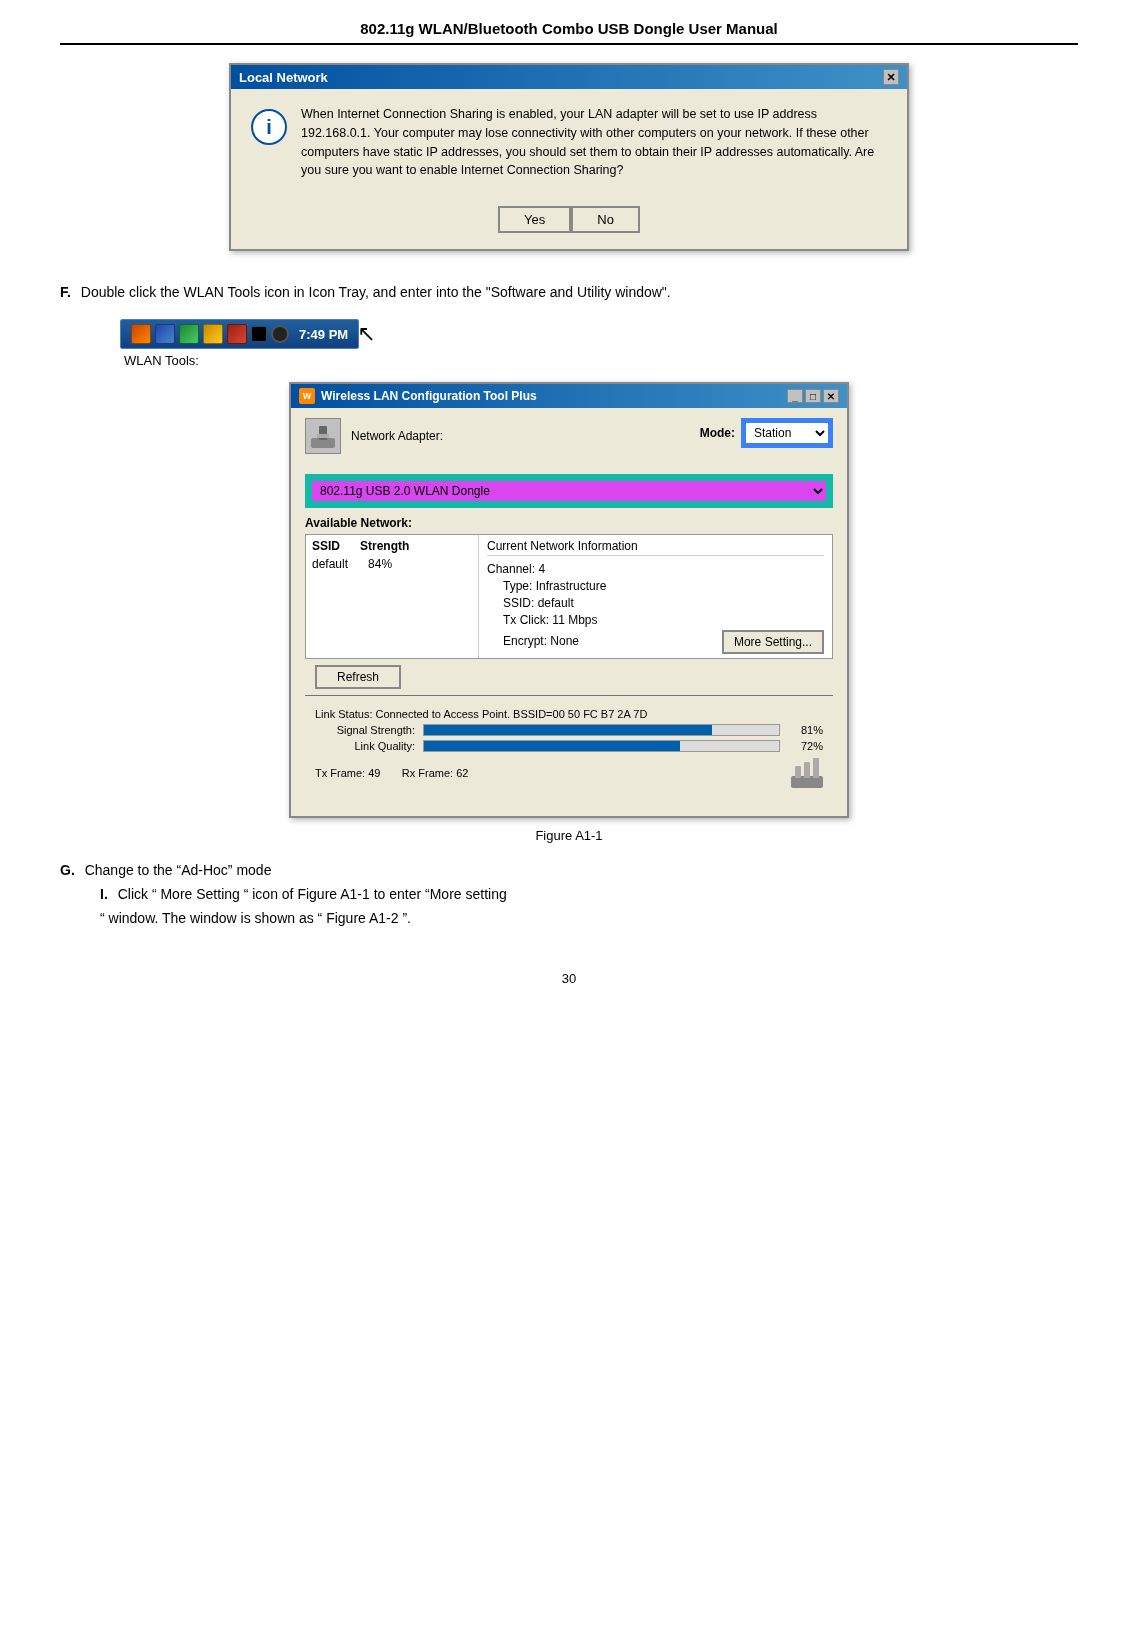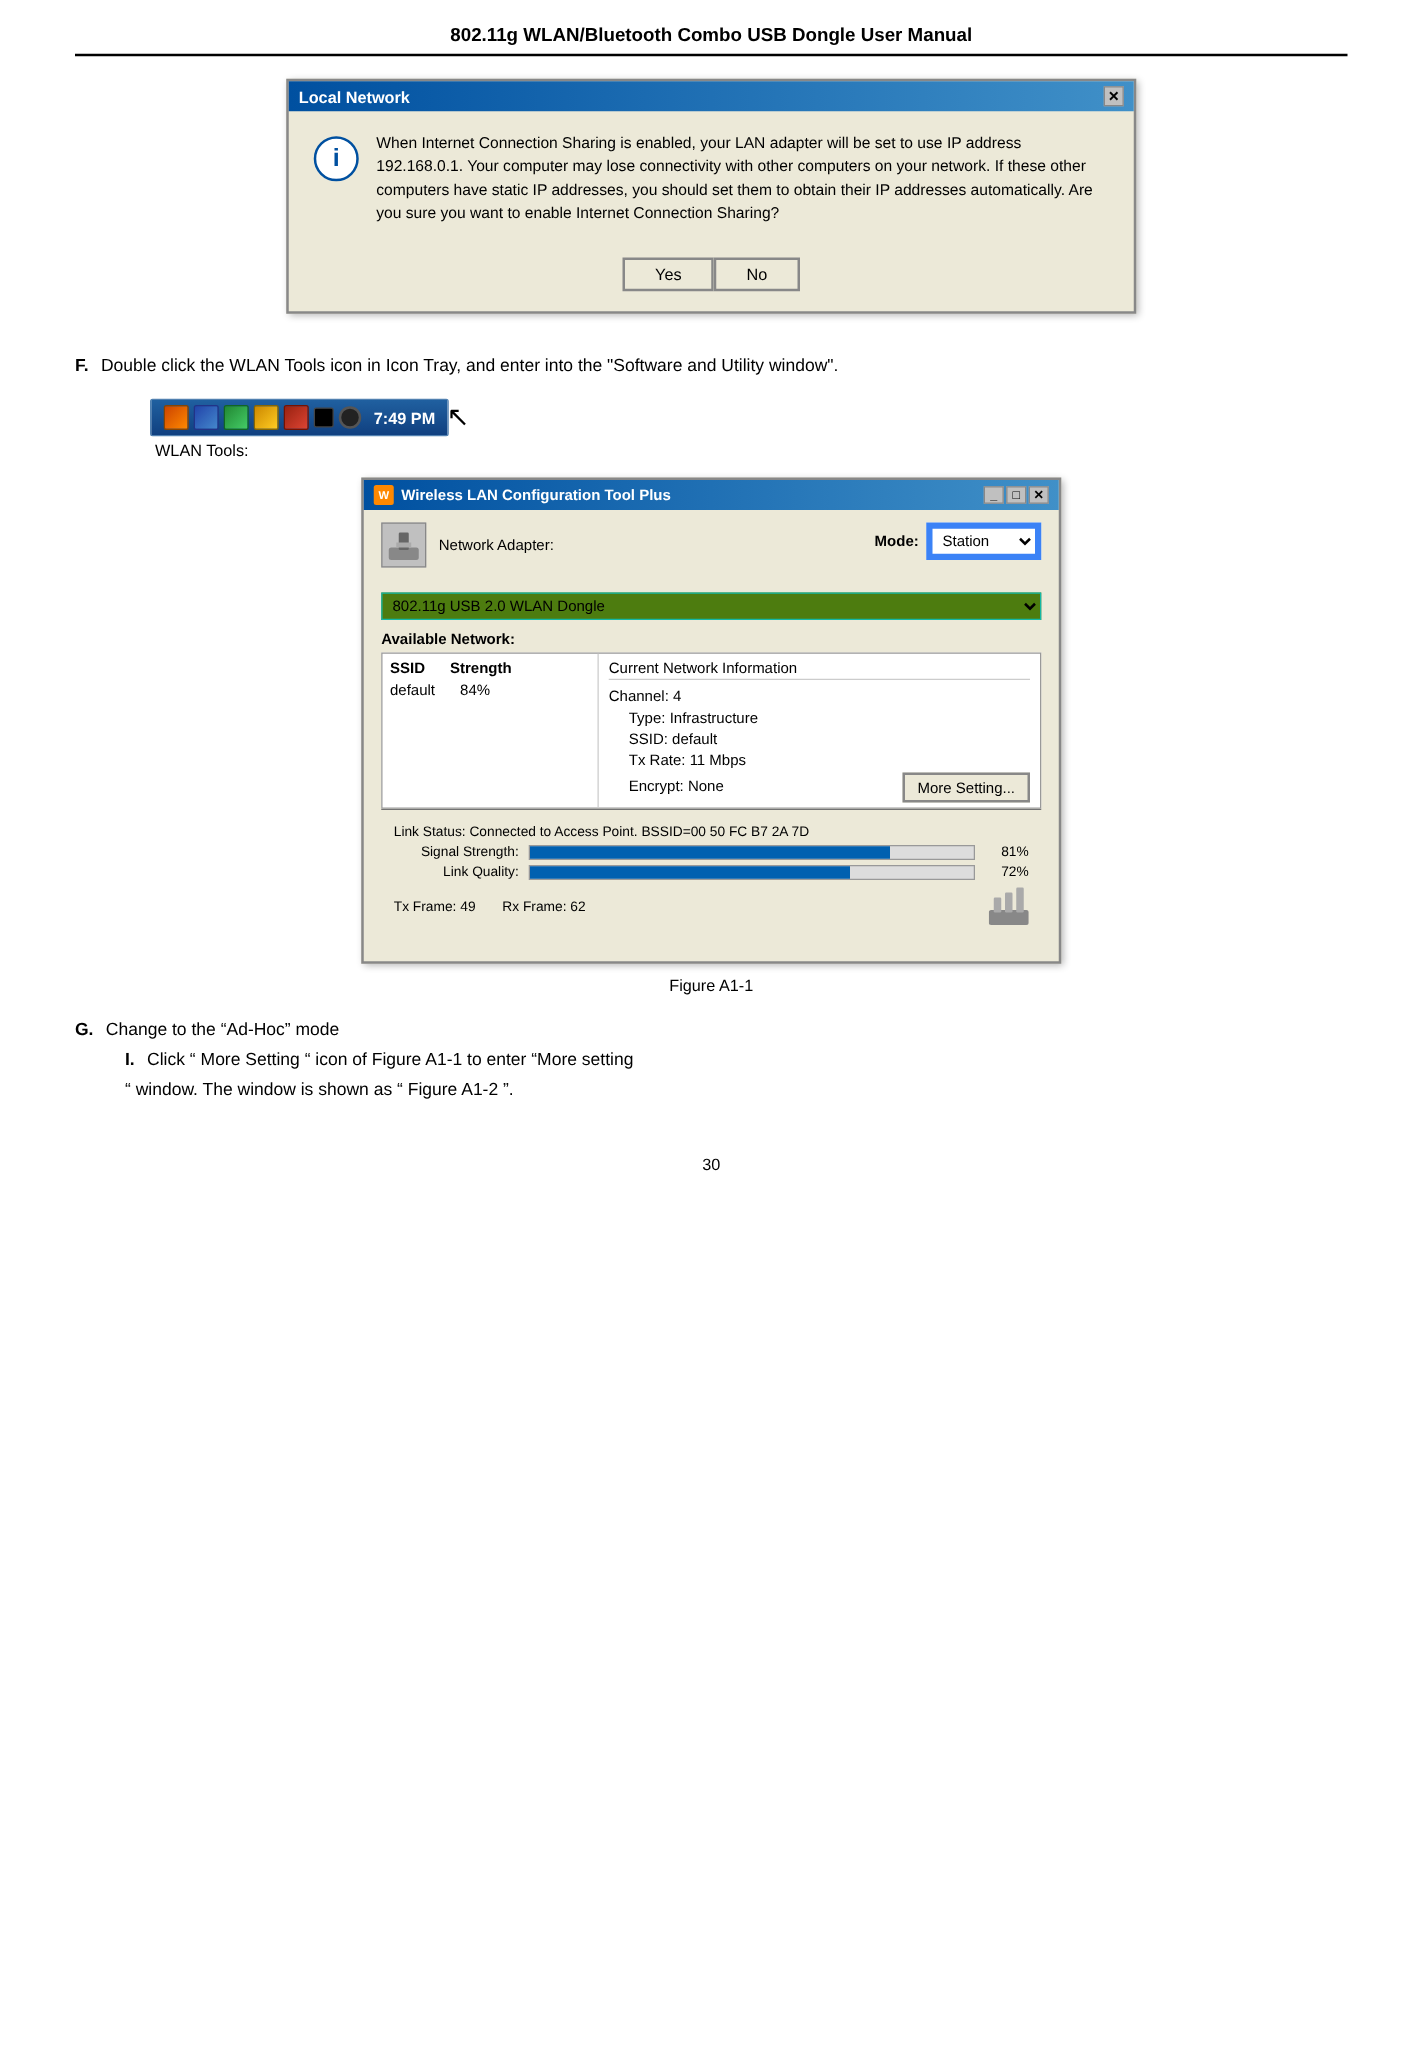--- a/index.html
+++ b/index.html
@@ -202,22 +202,22 @@
       flex-shrink: 0;
     }
     .adapter-info {
       flex: 1;
     }
     .adapter-label {
       font-size: 12px;
     }
     .adapter-dropdown {
       width: 100%;
-      border: 1px solid #14b8a6;
-      background: #4d7c0f;
+      border: 7px solid #14b8a6;
+      background: #d946ef;
       padding: 2px 4px;
       font-size: 12px;
       margin-top: 2px;
     }
     .mode-row {
       display: flex;
       align-items: center;
       gap: 6px;
       margin-bottom: 20px;
       margin-left: auto;
@@ -495,33 +495,36 @@
         </div>
         <div class="info-line" style="margin-left:16px;">
           <span>Type:</span>
           <span>Infrastructure</span>
         </div>
         <div class="info-line" style="margin-left:16px;">
           <span>SSID:</span>
           <span>default</span>
         </div>
         <div class="info-line" style="margin-left:16px;">
-          <span>Tx Rate:</span>
+          <span>Tx Click:</span>
           <span>11 Mbps</span>
         </div>
         <div class="encrypt-row">
           <div class="info-line" style="margin-left:16px;">
             <span>Encrypt:</span>
             <span>None</span>
           </div>
           <button class="more-setting-btn">More Setting...</button>
         </div>
       </div>
     </div>
 
+    <div class="bottom-buttons-row">
+      <button class="refresh-btn">Refresh</button>
+    </div>
 
     <div class="status-area">
       <div class="link-status-line">Link Status:  Connected to Access Point. BSSID=00 50 FC B7 2A 7D</div>
 
       <div class="status-row">
         <span class="status-label">Signal Strength:</span>
         <div class="status-bar-container">
           <div class="status-bar-fill" style="width:81%;"></div>
         </div>
         <span class="status-percent">81%</span>

